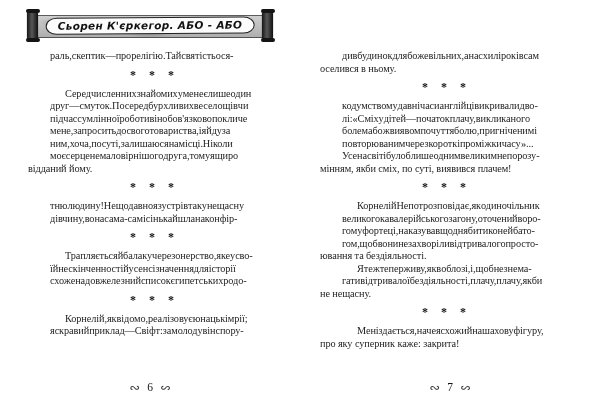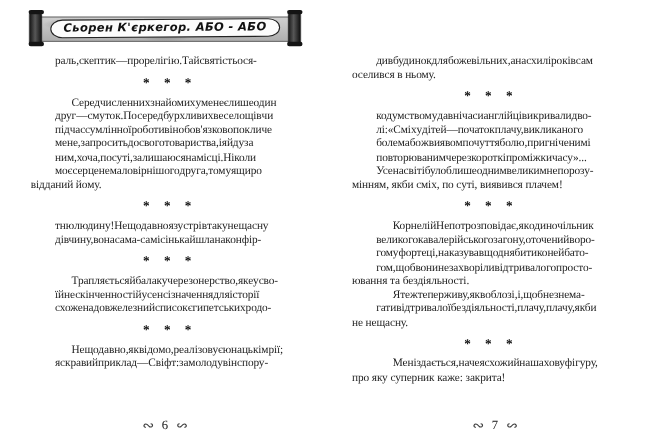--- a/index.html
+++ b/index.html
@@ -195,21 +195,21 @@
           <span>на</span>
           <span>довжелезний</span>
           <span>список</span>
           <span>єгипетських</span>
           <span>родо-</span>
         </div>
       </div>
       <div class="divider">* * *</div>
       <div class="paragraph">
         <div class="jline indent">
-          <span>Нещодавно,</span>
+          <span>Корнелій,</span>
           <span>як</span>
           <span>відомо,</span>
           <span>реалізовує</span>
           <span>юнацькі</span>
           <span>мрії;</span>
         </div>
         <div class="jline">
           <span>яскравий</span>
           <span>приклад</span>
           <span>—</span>

